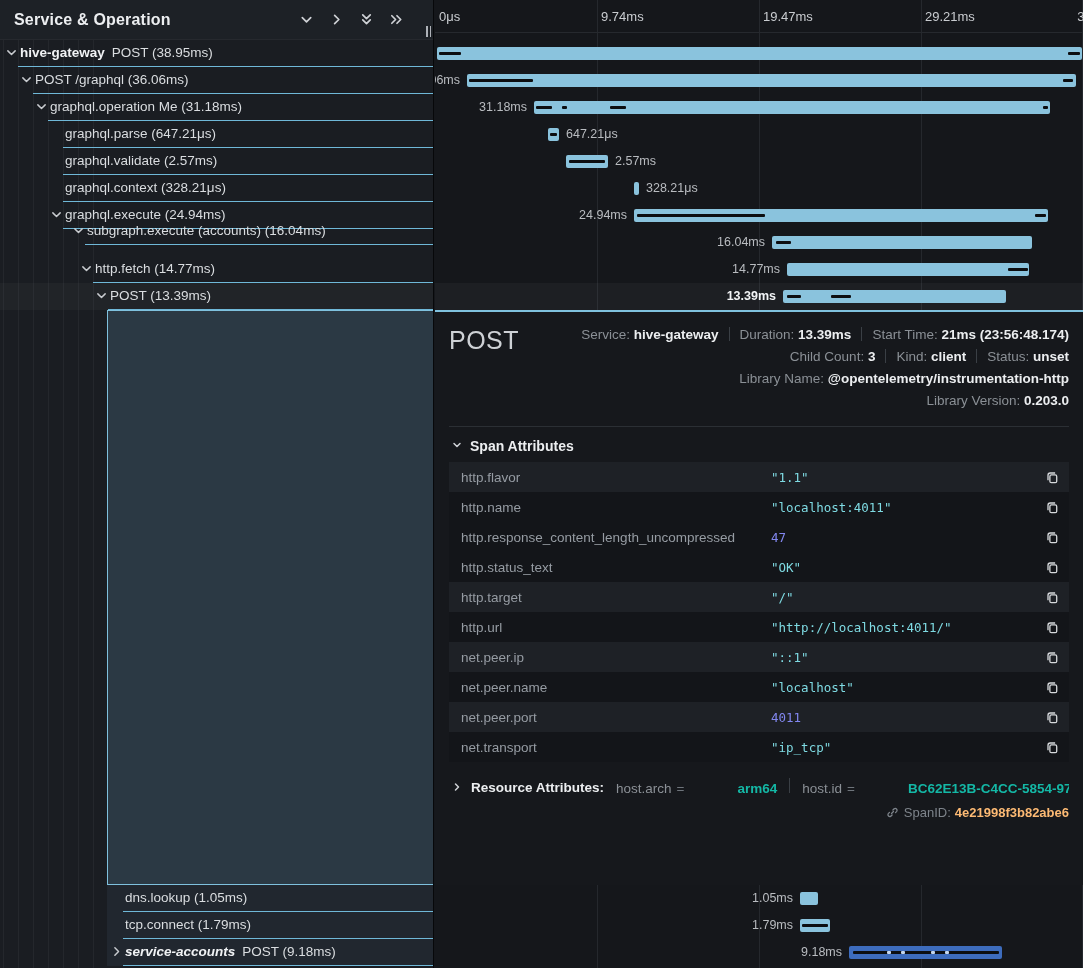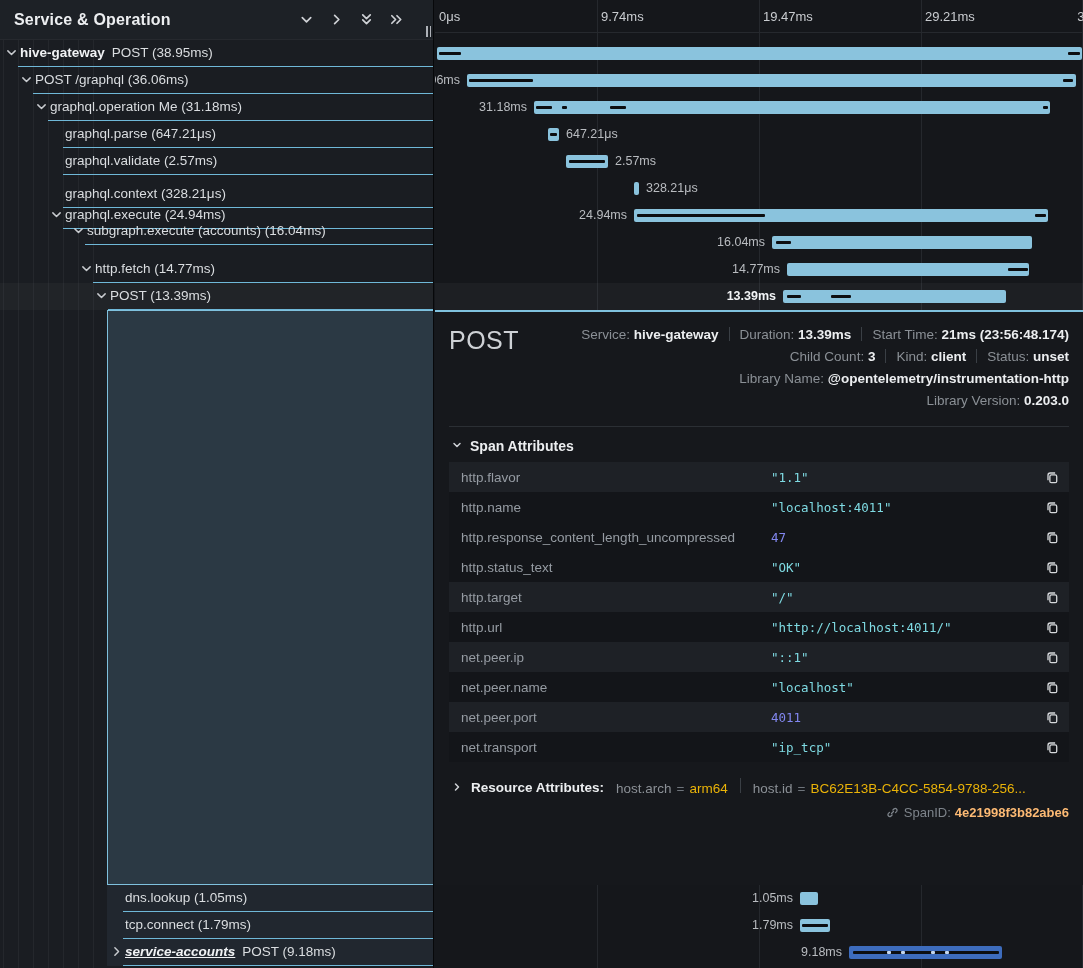--- a/index.html
+++ b/index.html
@@ -25,21 +25,21 @@
   .hdr-icons .hicon { width:17px; height:17px; display:inline-flex; align-items:center; justify-content:center; cursor:pointer; color:#cfd2d6; }
   .hdr-icons .hicon svg { width:15px; height:15px; stroke:#cfd2d6; }
   .grip { position:absolute; right:2px; bottom:2px; display:flex; gap:2px; cursor:col-resize; }
   .grip i { display:block; width:1.5px; height:11px; background:#aeb2b8; }
   .guide { position:absolute; top:40px; bottom:0; width:1px; background:#24272c; z-index:1; }
   .t-row { position:absolute; left:0; width:434px; height:27px; z-index:3; cursor:pointer; }
   .t-row .row-bg { position:absolute; left:107px; right:0; top:0; bottom:0; background:#21272f; }
   .t-row.sel .row-bg-full { position:absolute; left:0; right:0; top:0; bottom:0; background:rgba(255,255,255,0.03); }
   .t-row .txt { position:absolute; top:0; height:26px; line-height:26px; white-space:nowrap; color:#dadde0; }
   .t-row .svc { font-weight:bold; color:#f0f2f4; margin-right:7px; }
-  .t-row .svc.ital { font-style:italic;text-decoration:underline; }
+  .t-row .svc.ital { font-style:italic; }
   .t-row .underline { position:absolute; bottom:0; right:0; height:1.5px; background:#6fb8d8; }
   .tree-chevron { position:absolute; top:6px; width:14px; height:14px; color:#c8cbcf; }
   .tree-chevron svg { width:13px; height:13px; stroke:#c8cbcf; }
   .expand-bg {
     position:absolute; left:107px; top:310px; width:327px; height:575px;
     background:#2b3944; border:1.5px solid #7fc1de; border-right:none; z-index:2;
   }
   
   .right { position:absolute; left:435px; top:0; width:697px; height:968px; background:#15171b; overflow:hidden; }
   .gridline { position:absolute; top:0; bottom:0; width:1px; background:#25282d; z-index:1; }
@@ -80,21 +80,21 @@
   .attr-val.string { color:#7fdbe3; }
   .attr-val.number { color:#8287f0; }
   .copy-btn { flex:none; width:34px; text-align:center; cursor:pointer; }
   .copy-btn svg { width:15px; height:15px; stroke:#d6d9dc; vertical-align:middle; }
   .res-line { display:flex; align-items:center; margin-top:16px; font-size:13.5px; white-space:nowrap; overflow:hidden; }
   .res-line .chev { display:inline-flex; margin:0 8px 0 2px; }
   .res-line .chev svg { width:12px; height:12px; stroke:#cfd2d6; }
   .res-line .t { font-weight:bold; color:#eceef0; margin-right:12px; }
   .res-line .k { color:#8b9096; }
   .res-line .eq { color:#6e747b; margin:0 5px; }
-  .res-line .v { color:#eab308; font-weight:normal; }
+  .res-line .v { color:#14b8a6; font-weight:bold;margin-left:48px; }
   .res-line .sep { display:inline-block; width:1px; height:15px; background:#3a3f45; margin:0 12px; }
   .spanid-line { text-align:right; margin-top:9px; font-size:13px; color:#7e848b; }
   .spanid-line svg { width:13px; height:13px; stroke:#7e848b; vertical-align:-2px; margin-right:5px; }
   .spanid-line .v { color:#fdba74; font-weight:bold; margin-left:4px; }
 </style>
 </head>
 <body>
 
 <div class="app">
 
@@ -163,21 +163,21 @@
           <div class="underline" style="left: 48px;"></div>
         </div>
         <div class="t-row" style="top: 121px;">
           <span class="txt" style="left: 65px;">graphql.parse (647.21μs)</span>
           <div class="underline" style="left: 63px;"></div>
         </div>
         <div class="t-row" style="top: 148px;">
           <span class="txt" style="left: 65px;">graphql.validate (2.57ms)</span>
           <div class="underline" style="left: 63px;"></div>
         </div>
-        <div class="t-row" style="top: 181px; padding-left: 33px;">
+        <div class="t-row" style="top: 175px; padding-left: 33px;">
           <span class="txt" style="left: 65px;">graphql.context (328.21μs)</span>
           <div class="underline" style="left: 63px;"></div>
         </div>
         <div class="t-row" style="top: 202px;">
           <span class="tree-chevron" style="left: 50px;"><svg viewBox="0 0 16 16" fill="none" stroke-width="1.8" stroke-linecap="round" stroke-linejoin="round">
               <polyline points="3.5,6 8,10.5 12.5,6"></polyline>
             </svg></span>
           <span class="txt" style="left: 65px;">graphql.execute (24.94ms)</span>
           <div class="underline" style="left: 63px;"></div>
         </div>

